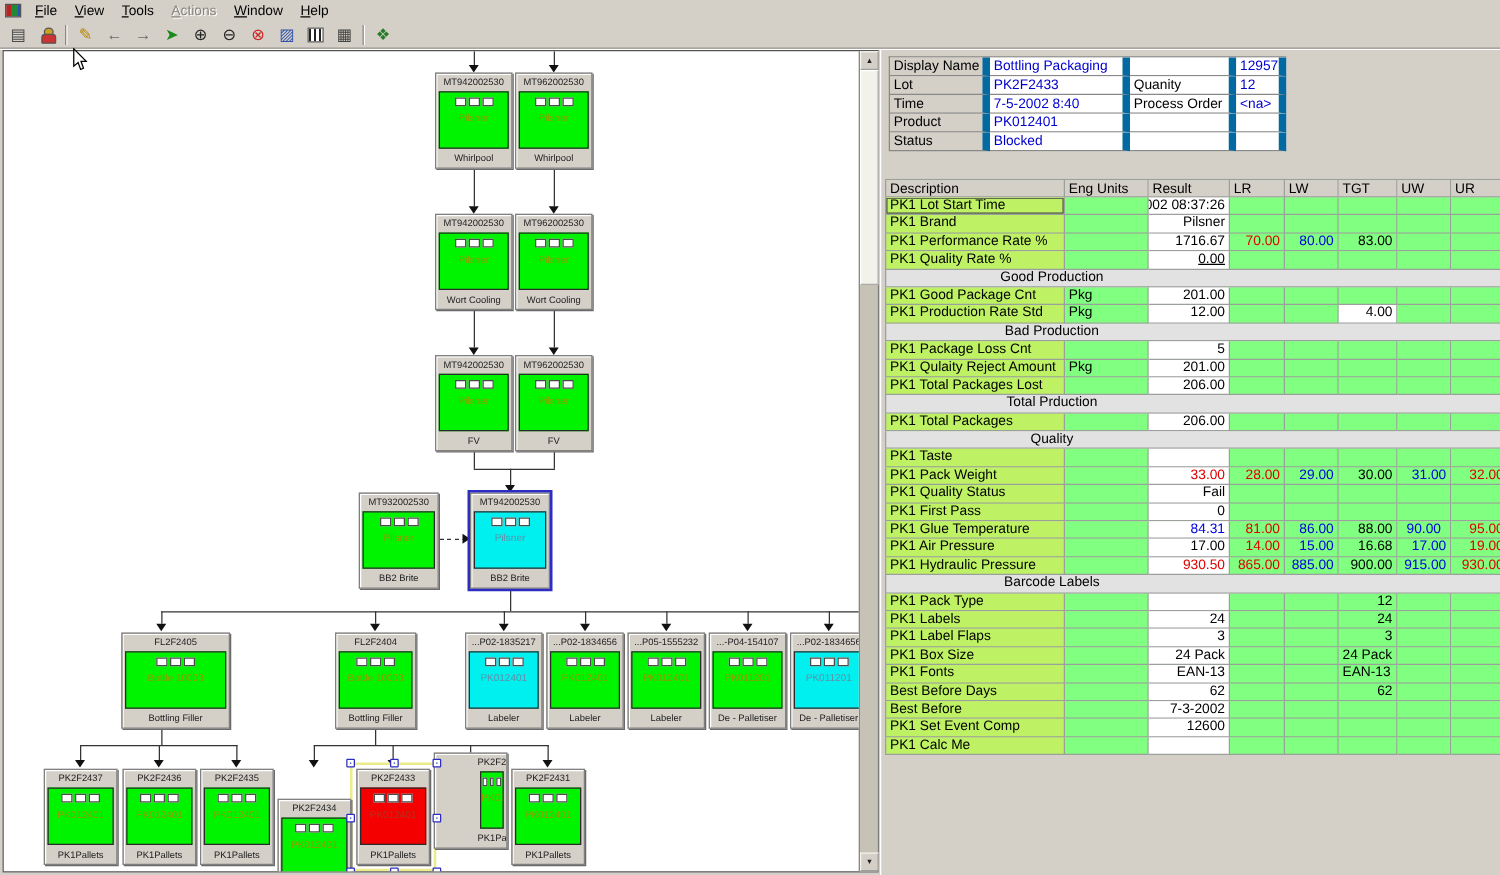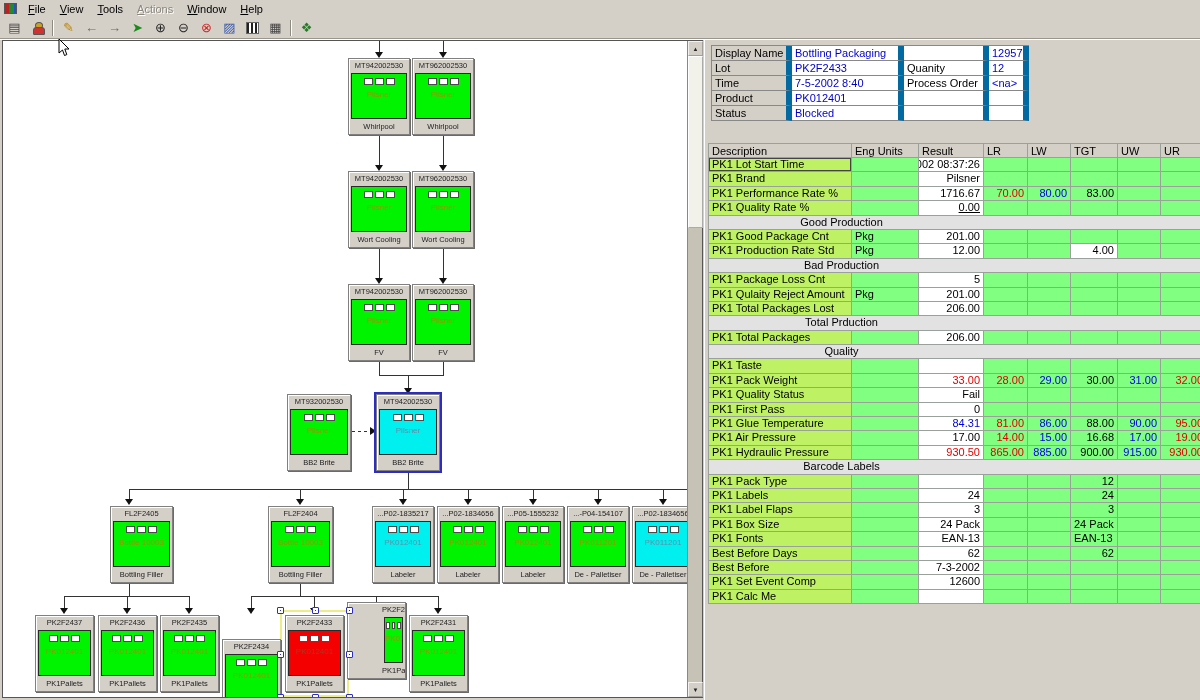--- a/index.html
+++ b/index.html
@@ -292,21 +292,21 @@
         <div class="nb">
           <div class="sqs">
             <i></i>
             <i></i>
             <i></i>
           </div>
           <div class="nm">Pilsner</div>
         </div>
         <div class="nl bot">BB2 Brite</div>
       </div>
-      <div class="node g" style="left: 107px; top: 465px; width: 63px;">
+      <div class="node g" style="left: 94px; top: 465px; width: 87px;">
         <div class="nl top">FL2F2405</div>
         <div class="nb">
           <div class="sqs">
             <i></i>
             <i></i>
             <i></i>
           </div>
           <div class="nm">Bottle 10003</div>
         </div>
         <div class="nl bot">Bottling Filler</div>
@@ -690,21 +690,21 @@
         <div class="dt-cell bg-g" style="width: 43px;"></div>
         <div class="dt-cell bg-g" style="width: 46px;"></div>
       </div>
       <div class="dt-row">
         <div class="dt-cell bg-y" style="width: 144px;">PK1 Glue Temperature</div>
         <div class="dt-cell bg-g" style="width: 67px;"></div>
         <div class="dt-cell bg-w tr c-blue" style="width: 65px;">84.31</div>
         <div class="dt-cell bg-g tr c-red" style="width: 44px;">81.00</div>
         <div class="dt-cell bg-g tr c-blue" style="width: 43px;">86.00</div>
         <div class="dt-cell bg-g tr" style="width: 47px;">88.00</div>
-        <div class="dt-cell bg-g tr c-blue" style="width: 43px;">90.00</div>
+        <div class="dt-cell bg-g tr c-blue" style="width: 43px; text-align: center;">90.00</div>
         <div class="dt-cell bg-g tr c-red" style="width: 46px;">95.00</div>
       </div>
       <div class="dt-row">
         <div class="dt-cell bg-y" style="width: 144px;">PK1 Air Pressure</div>
         <div class="dt-cell bg-g" style="width: 67px;"></div>
         <div class="dt-cell bg-w tr" style="width: 65px;">17.00</div>
         <div class="dt-cell bg-g tr c-red" style="width: 44px;">14.00</div>
         <div class="dt-cell bg-g tr c-blue" style="width: 43px;">15.00</div>
         <div class="dt-cell bg-g tr" style="width: 47px;">16.68</div>
         <div class="dt-cell bg-g tr c-blue" style="width: 43px;">17.00</div>

